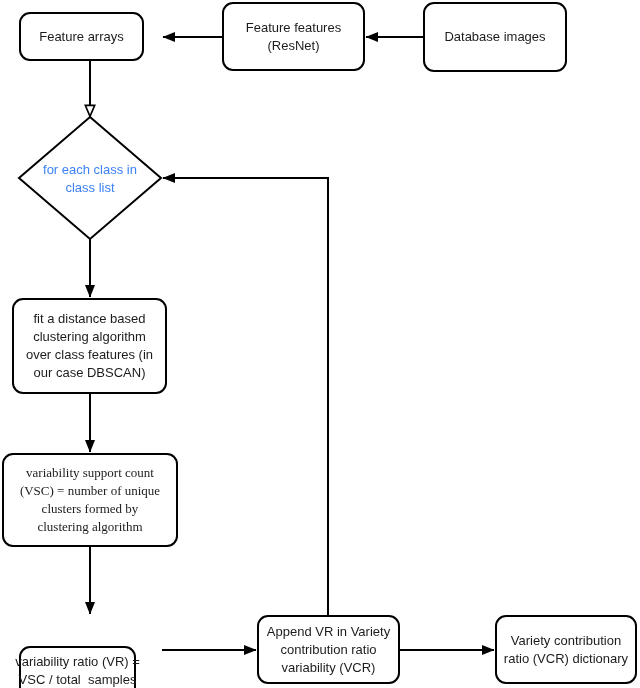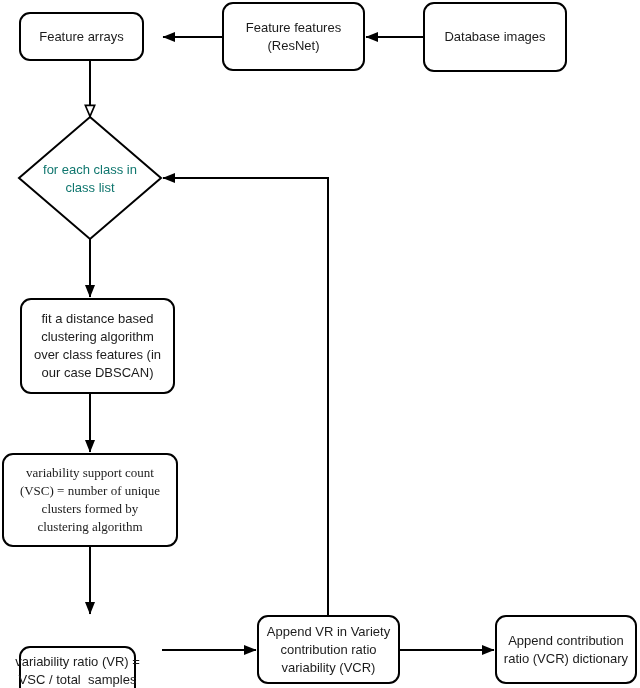--- a/index.html
+++ b/index.html
@@ -38,28 +38,28 @@
     white-space: pre;
   }
   .diamond-label {
     position: absolute;
     display: flex;
     align-items: center;
     justify-content: center;
     text-align: center;
     font-size: 13px;
     line-height: 18px;
-    color: #0f766e;
+    color: #3b82f6;
     white-space: pre;
   }
   
   .n-feature-arrays   { left: 19px;  top: 12px;  width: 125px; height: 49px; }
   .n-feature-extractor{ left: 222px; top: 2px;   width: 143px; height: 69px; }
   .n-database-images  { left: 423px; top: 2px;   width: 144px; height: 70px; }
-  .n-fit-clustering   { left: 12px;  top: 298px; width: 155px; height: 96px; margin-left: 8px; }
+  .n-fit-clustering   { left: 12px;  top: 298px; width: 155px; height: 96px; }
   .n-vsc              { left: 2px;   top: 453px; width: 176px; height: 94px; font-family: Liberation Serif, serif; }
   .n-vr               { left: 19px;  top: 615px; width: 117px; height: 68px; margin-top: 31px; }
   .n-append-vcr       { left: 257px; top: 615px; width: 143px; height: 69px; }
   .n-vcr-dictionary   { left: 495px; top: 615px; width: 142px; height: 69px; }
   .n-decision-label   { left: 25px;  top: 150px; width: 130px; height: 57px; }
 </style>
 </head>
 <body>
 
 <div class="canvas">
@@ -110,16 +110,16 @@
 clustering algorithm</div>
 
   <div class="node n-vr">variability ratio (VR) =
 VSC / total  samples
 of the class</div>
 
   <div class="node n-append-vcr">Append VR in Variety
 contribution ratio
 variability (VCR)</div>
 
-  <div class="node n-vcr-dictionary">Append contribution
+  <div class="node n-vcr-dictionary">Variety contribution
 ratio (VCR) dictionary</div>
 
 </div>
 
 </body></html>

